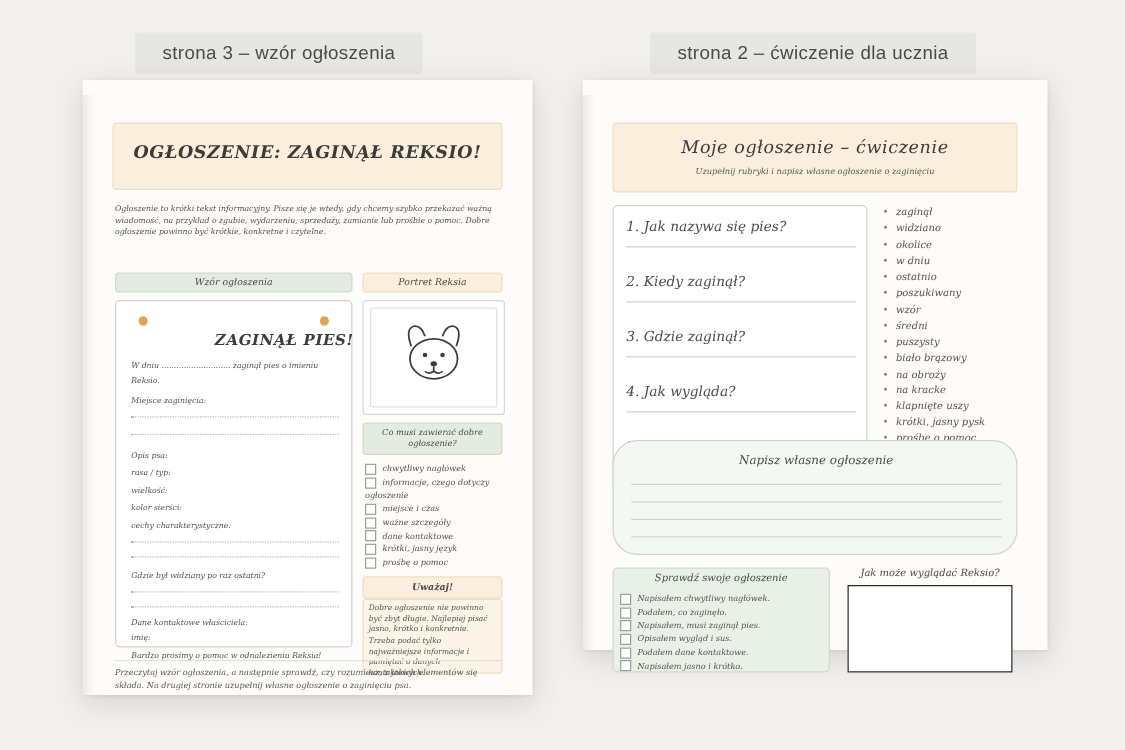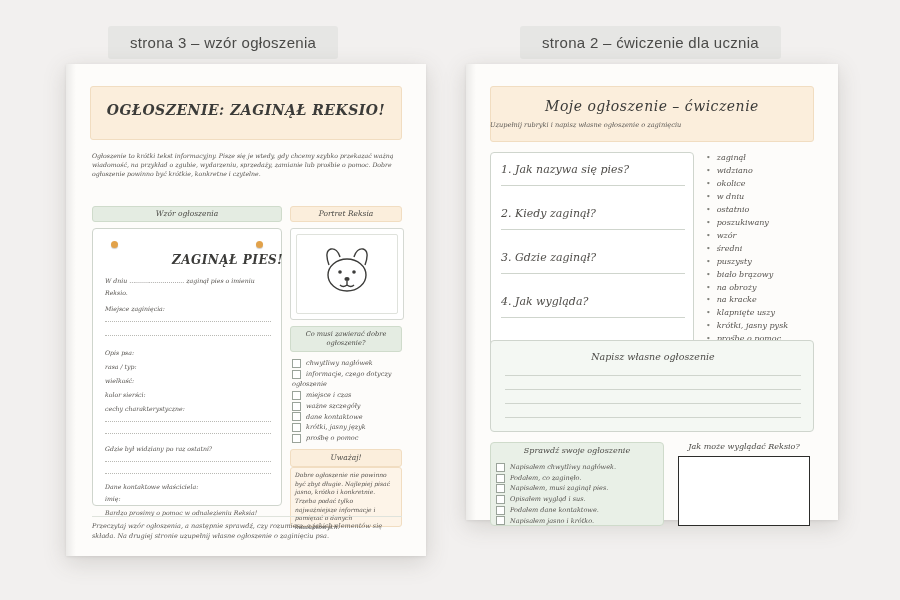--- a/index.html
+++ b/index.html
@@ -27,21 +27,21 @@
   #cap2{left:520px;top:26px;}
 
   
   .sheet{
     position:absolute;
     background:#fdfcfa;
     box-shadow:0 6px 22px rgba(80,70,60,.18), 0 1px 3px rgba(0,0,0,.08);
   }
   #sheet1{left:66px;top:64px;width:360px;height:492px;}
   #sheet2{left:466px;top:64px;width:372px;height:456px;}
-  .sheet .inner{position:absolute;inset:0;}
+  .sheet .inner{position:absolute;inset:0;margin-top:12px;}
 
   .page-shadow-edge{
     position:absolute;left:0;top:0;width:10px;height:100%;
     background:linear-gradient(to right, rgba(0,0,0,.07), rgba(0,0,0,0));
   }
 
   
   .box{position:absolute;box-sizing:border-box;}
   .bd{border:1px solid #cfd5cd;border-radius:4px;}
   .hdr-band{
@@ -195,36 +195,36 @@
         <div class="chk-row"><span class="chk"></span><span>chwytliwy nagłówek</span></div>
         <div class="chk-row" style="white-space:normal;"><span class="chk"></span><span>informacje, czego dotyczy ogłoszenie</span></div>
         <div class="chk-row"><span class="chk"></span><span>miejsce i czas</span></div>
         <div class="chk-row"><span class="chk"></span><span>ważne szczegóły</span></div>
         <div class="chk-row"><span class="chk"></span><span>dane kontaktowe</span></div>
         <div class="chk-row"><span class="chk"></span><span>krótki, jasny język</span></div>
         <div class="chk-row"><span class="chk"></span><span>prośbę o pomoc</span></div>
       </div>
 
       <div class="box" style="left:224px;top:385px;width:112px;height:18px;background:#fbeedc;border:1px solid #f1ddc1;border-radius:3px;"></div>
-      <div class="box sec-head" style="left:224px;top:389px;width:112px;font-size:7.5px;">Uważaj!</div>
+      <div class="box sec-head" style="left:224px;top:389px;width:112px;font-size:7.5px;font-weight:bold;">Uważaj!</div>
       <div class="box" style="left:224px;top:403px;width:112px;height:60px;background:#fdf4e8;border:1px solid #f1ddc1;border-radius:3px;"></div>
       <div class="box body-txt" style="left:229px;top:407px;width:102px;font-size:6px;">Dobre ogłoszenie nie powinno być zbyt długie. Najlepiej pisać jasno, krótko i konkretnie. Trzeba podać tylko najważniejsze informacje i pamiętać o danych kontaktowych.</div>
 
       <div class="box" style="left:26px;top:452px;width:310px;height:1px;background:#dfe3dc;"></div>
       <div class="box footer-note" style="left:26px;top:458px;width:310px;">Przeczytaj wzór ogłoszenia, a następnie sprawdź, czy rozumiesz, z jakich elementów się składa. Na drugiej stronie uzupełnij własne ogłoszenie o zaginięciu psa.</div>
     </div>
   </div>
 
   <div class="sheet" id="sheet2">
     <div class="inner">
       <div class="page-shadow-edge"></div>
 
       <div class="box hdr-band" style="left:24px;top:22px;width:324px;height:56px;"></div>
       <div class="box title-main" style="left:24px;top:34px;width:324px;text-align:center;font-size:14px;font-weight:normal;">Moje ogłoszenie – ćwiczenie</div>
-      <div class="box" style="left:24px;top:57px;width:324px;font-size:6.6px;font-family:'DejaVu Serif',serif;font-style:italic;color:#5a5753;">Uzupełnij rubryki i napisz własne ogłoszenie o zaginięciu</div>
+      <div class="box" style="left:24px;top:57px;width:324px;text-align:center;font-size:6.6px;font-family:'DejaVu Serif',serif;font-style:italic;color:#5a5753;">Uzupełnij rubryki i napisz własne ogłoszenie o zaginięciu</div>
 
       <div class="box bd" style="left:24px;top:88px;width:204px;height:230px;background:#fff;">
         <div class="q-item" style="position:absolute;left:10px;top:10px;">1. Jak nazywa się pies?</div>
         <div class="box line" style="left:10px;top:32px;width:184px;"></div>
 
         <div class="q-item" style="position:absolute;left:10px;top:54px;">2. Kiedy zaginął?</div>
         <div class="box line" style="left:10px;top:76px;width:184px;"></div>
 
         <div class="q-item" style="position:absolute;left:10px;top:98px;">3. Gdzie zaginął?</div>
         <div class="box line" style="left:10px;top:120px;width:184px;"></div>
@@ -247,21 +247,21 @@
         <div class="bullet-row">średni</div>
         <div class="bullet-row">puszysty</div>
         <div class="bullet-row">biało brązowy</div>
         <div class="bullet-row">na obroży</div>
         <div class="bullet-row">na kracke</div>
         <div class="bullet-row">klapnięte uszy</div>
         <div class="bullet-row">krótki, jasny pysk</div>
         <div class="bullet-row">prośbę o pomoc</div>
       </div>
 
-      <div class="box bd" style="left:24px;top:276px;width:324px;height:92px;background:#f4f8f3;">
+      <div class="box bd" style="left:24px;top:276px;width:324px;height:92px;background:#f4f8f3;border-radius:20px;">
         <div class="box sec-head" style="left:0;top:10px;width:324px;font-size:9.5px;">Napisz własne ogłoszenie</div>
         <div class="box line" style="left:14px;top:34px;width:296px;"></div>
         <div class="box line" style="left:14px;top:48px;width:296px;"></div>
         <div class="box line" style="left:14px;top:62px;width:296px;"></div>
         <div class="box line" style="left:14px;top:76px;width:296px;"></div>
       </div>
 
       <div class="box" style="left:24px;top:378px;width:174px;height:84px;background:#e9f0e7;border:1px solid #cfdbcb;border-radius:4px;"></div>
       <div class="box sec-head" style="left:24px;top:382px;width:174px;font-size:8px;">Sprawdź swoje ogłoszenie</div>
       <div class="box" style="left:30px;top:398px;width:168px;">

